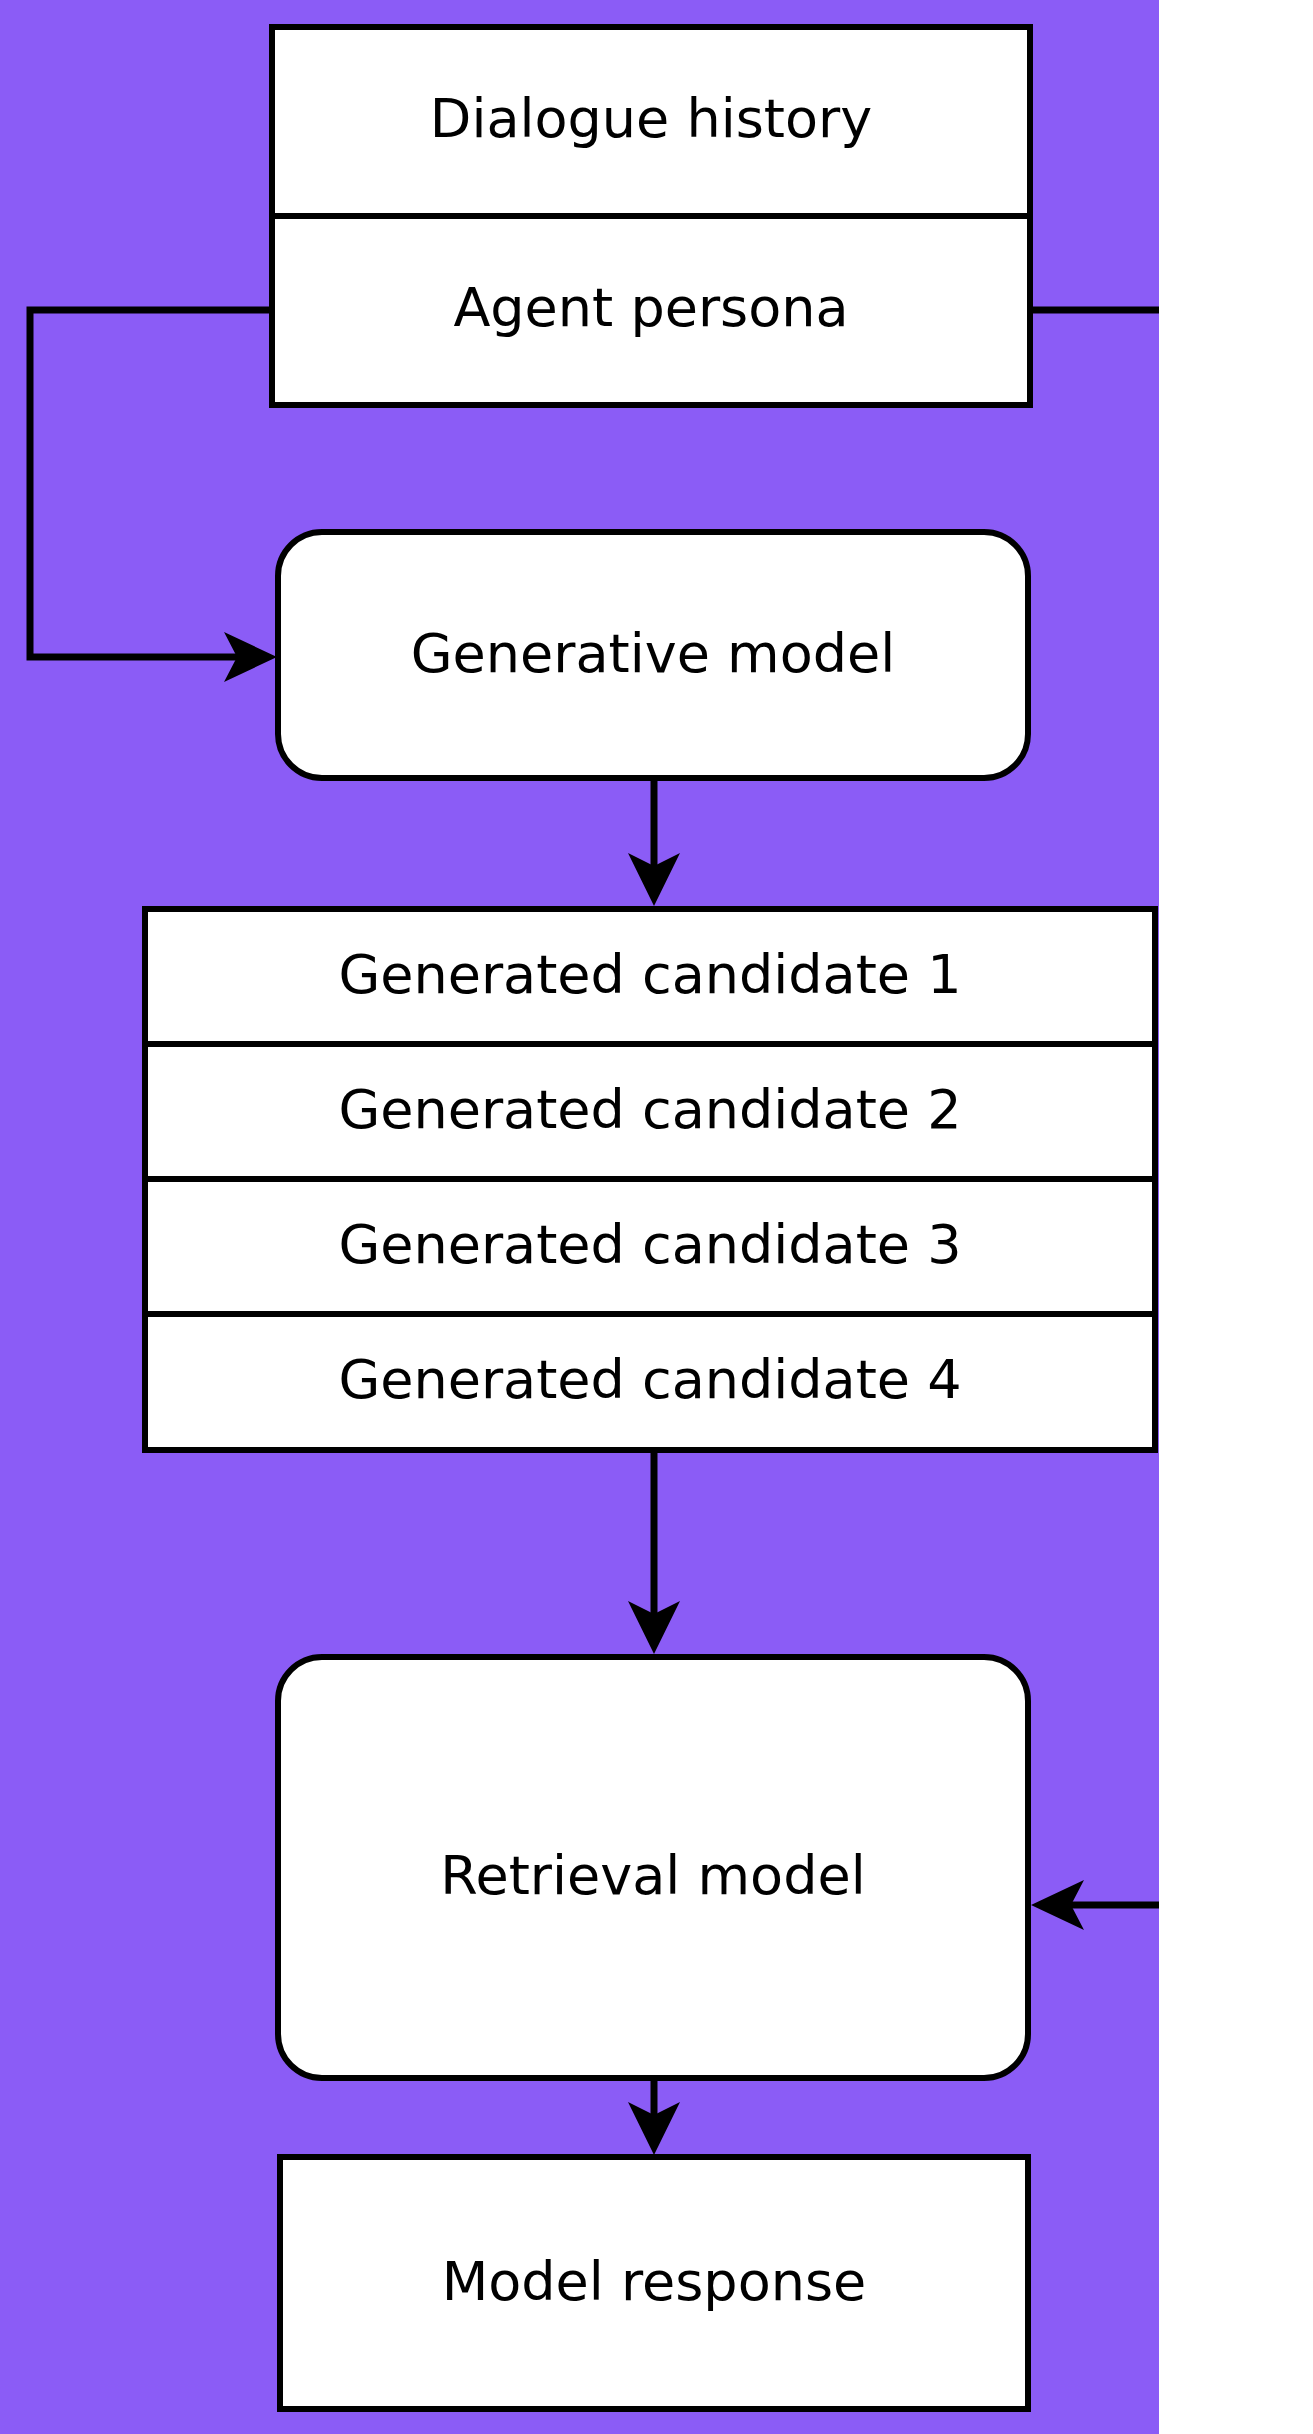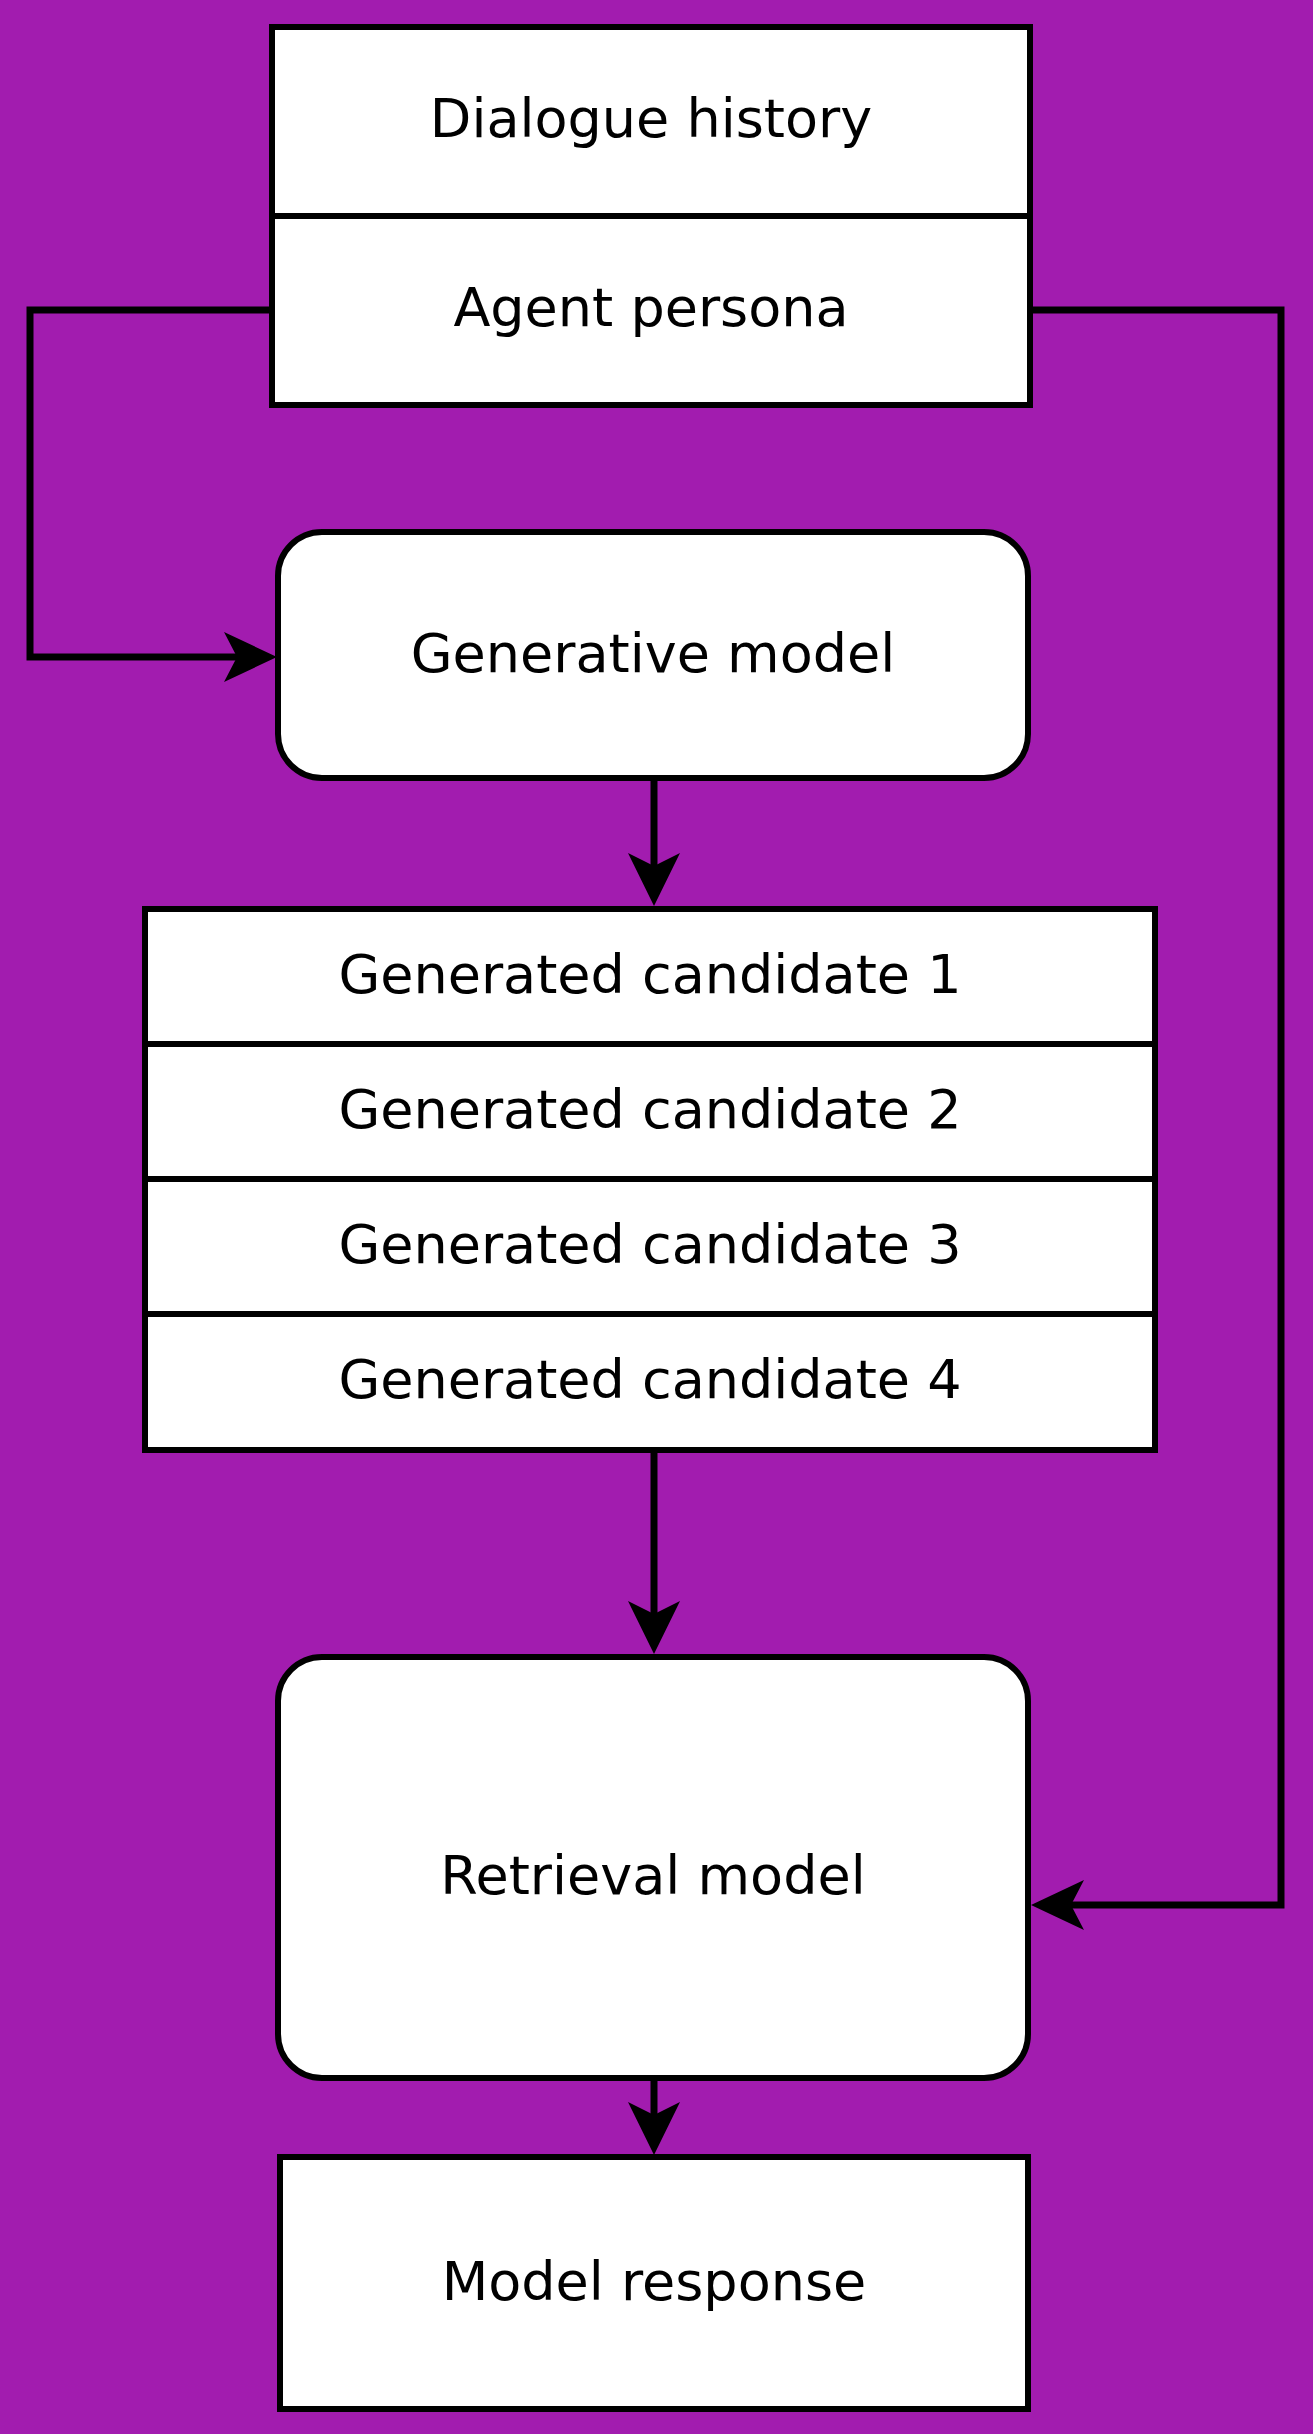--- a/index.html
+++ b/index.html
@@ -2,23 +2,23 @@
 <html><head>
 <meta charset="utf-8">
 <style>
   html, body {
     margin: 0;
     padding: 0;
     background: #ffffff;
   }
   #canvas {
     position: relative;
-    width: 1313px;
+    width: 1159px;
     height: 2434px;
-    background: #a21caf;
+    background: #8b5cf6;
     font-family: "DejaVu Sans", sans-serif;
     overflow: hidden;
   }
   #flow-svg {
     position: absolute;
     left: 0;
     top: 0;
     width: 1313px;
     height: 2434px;
   }

